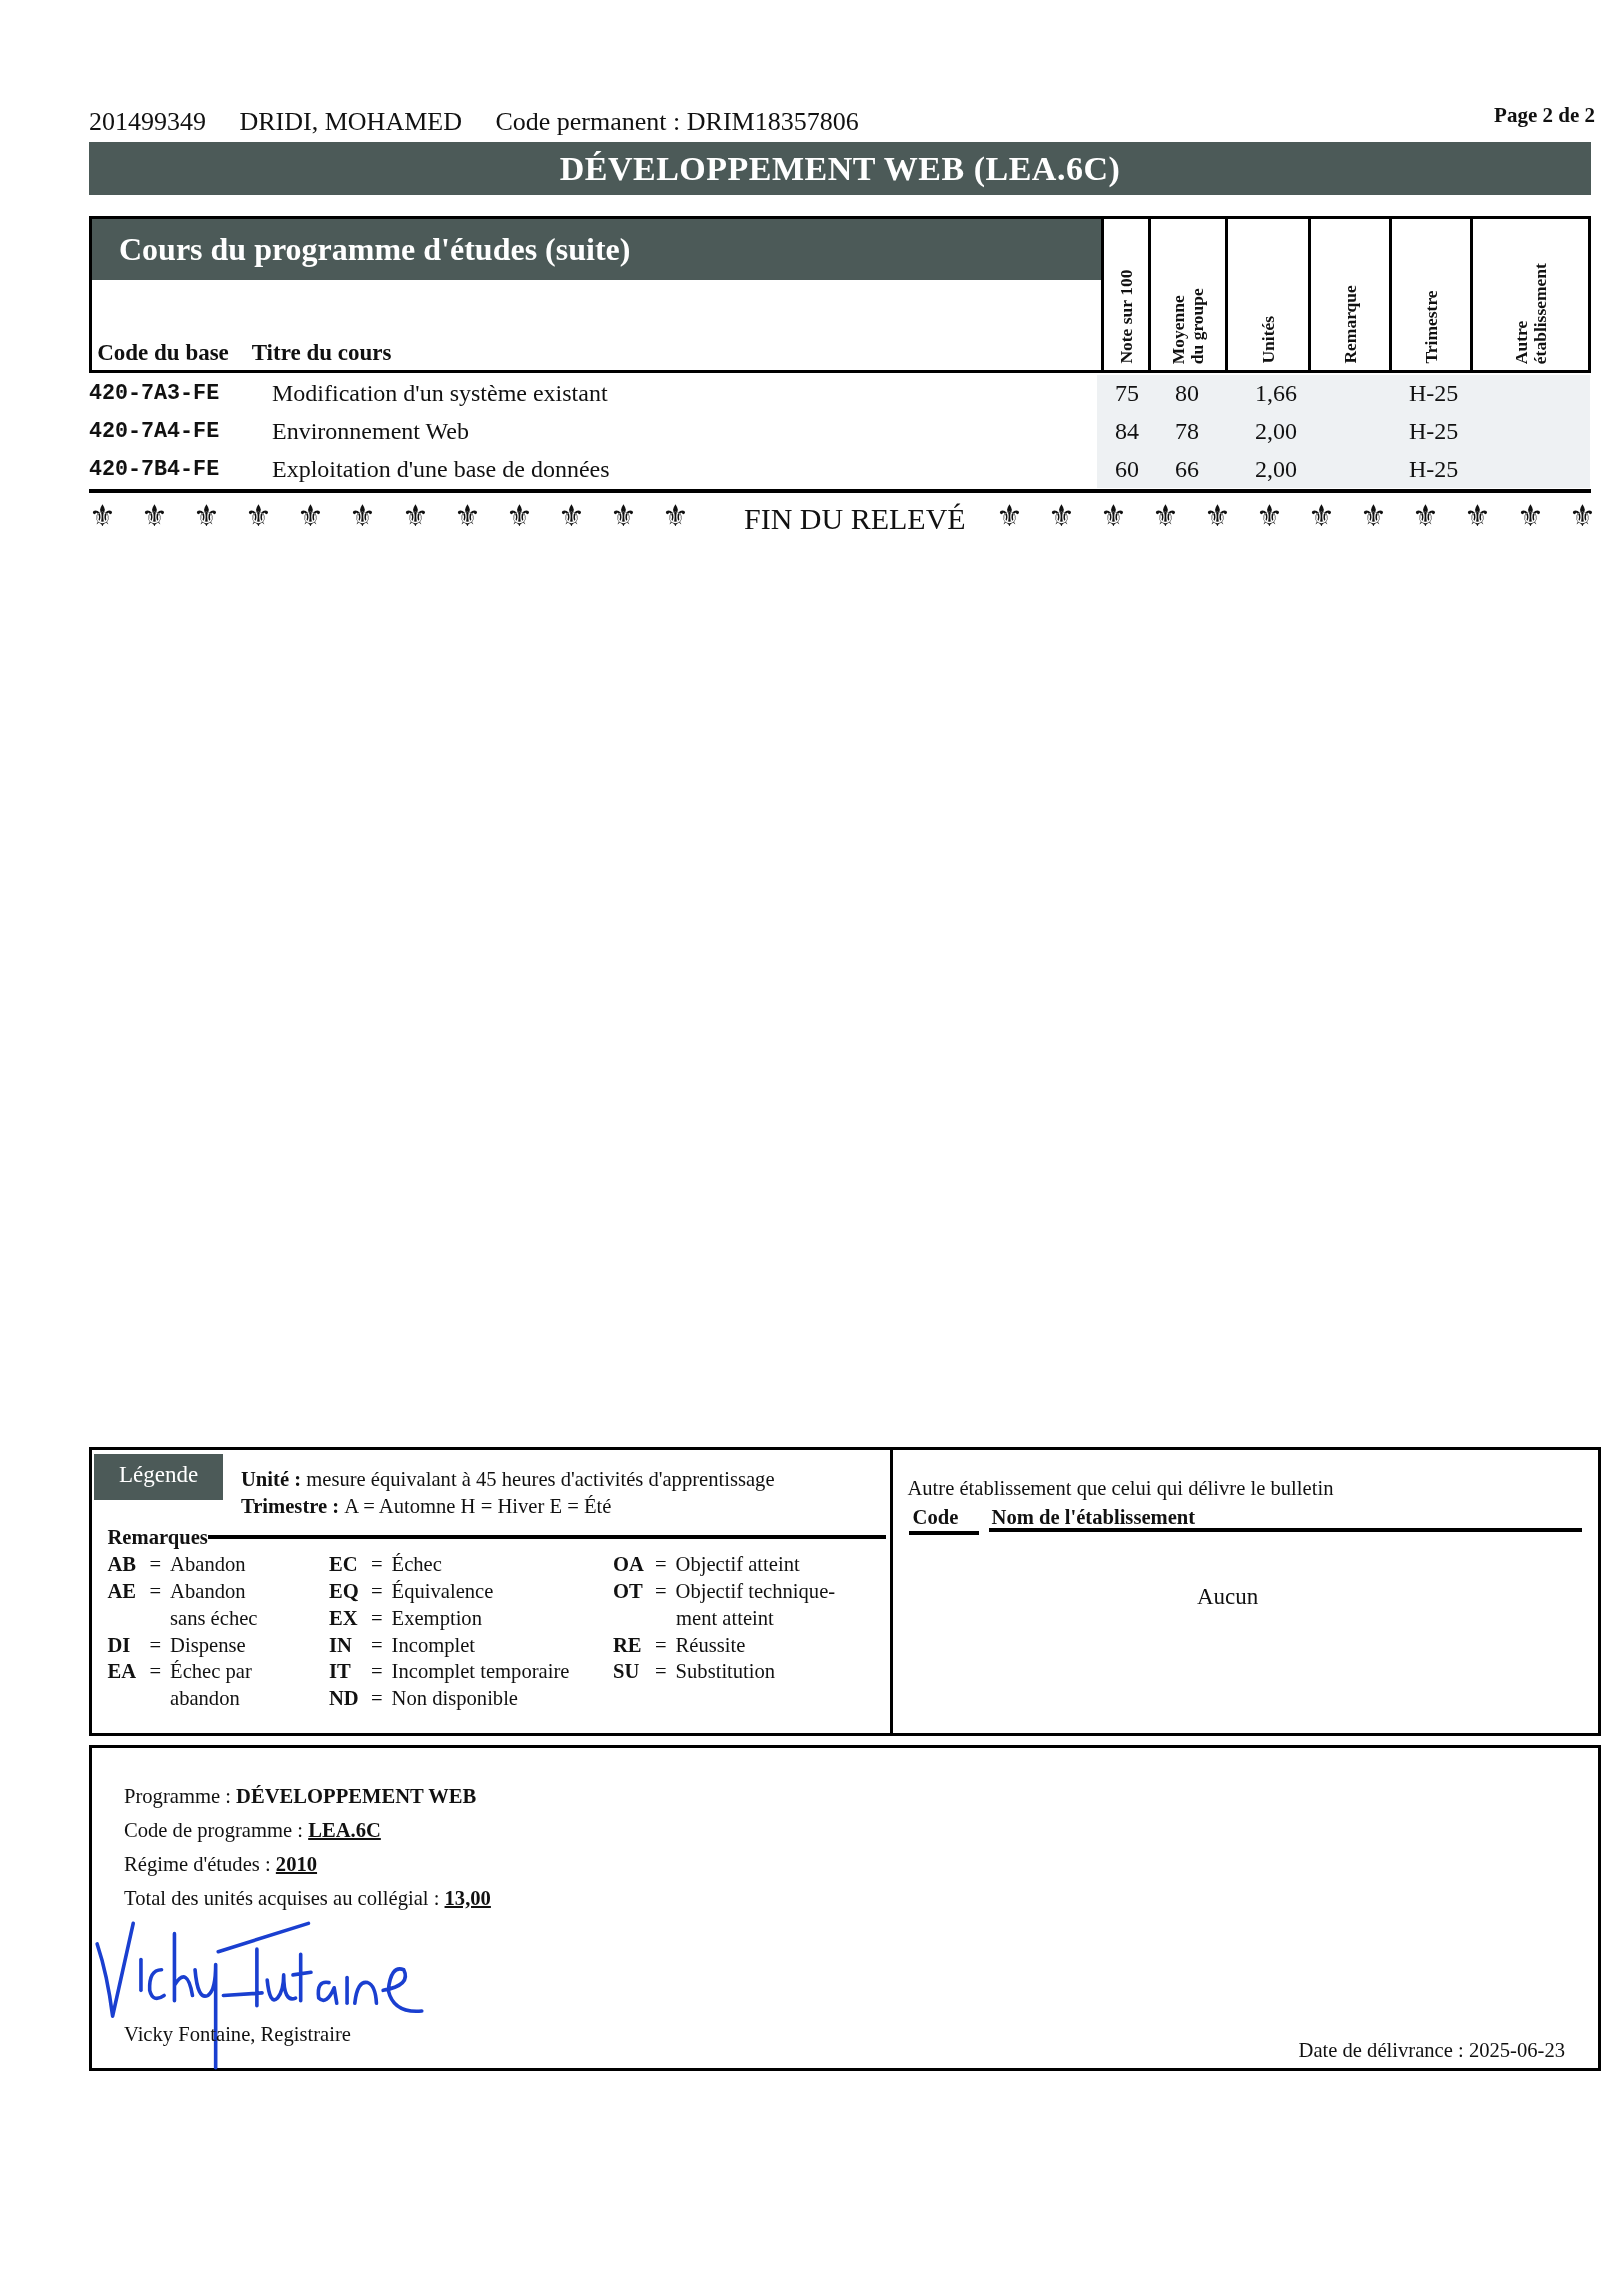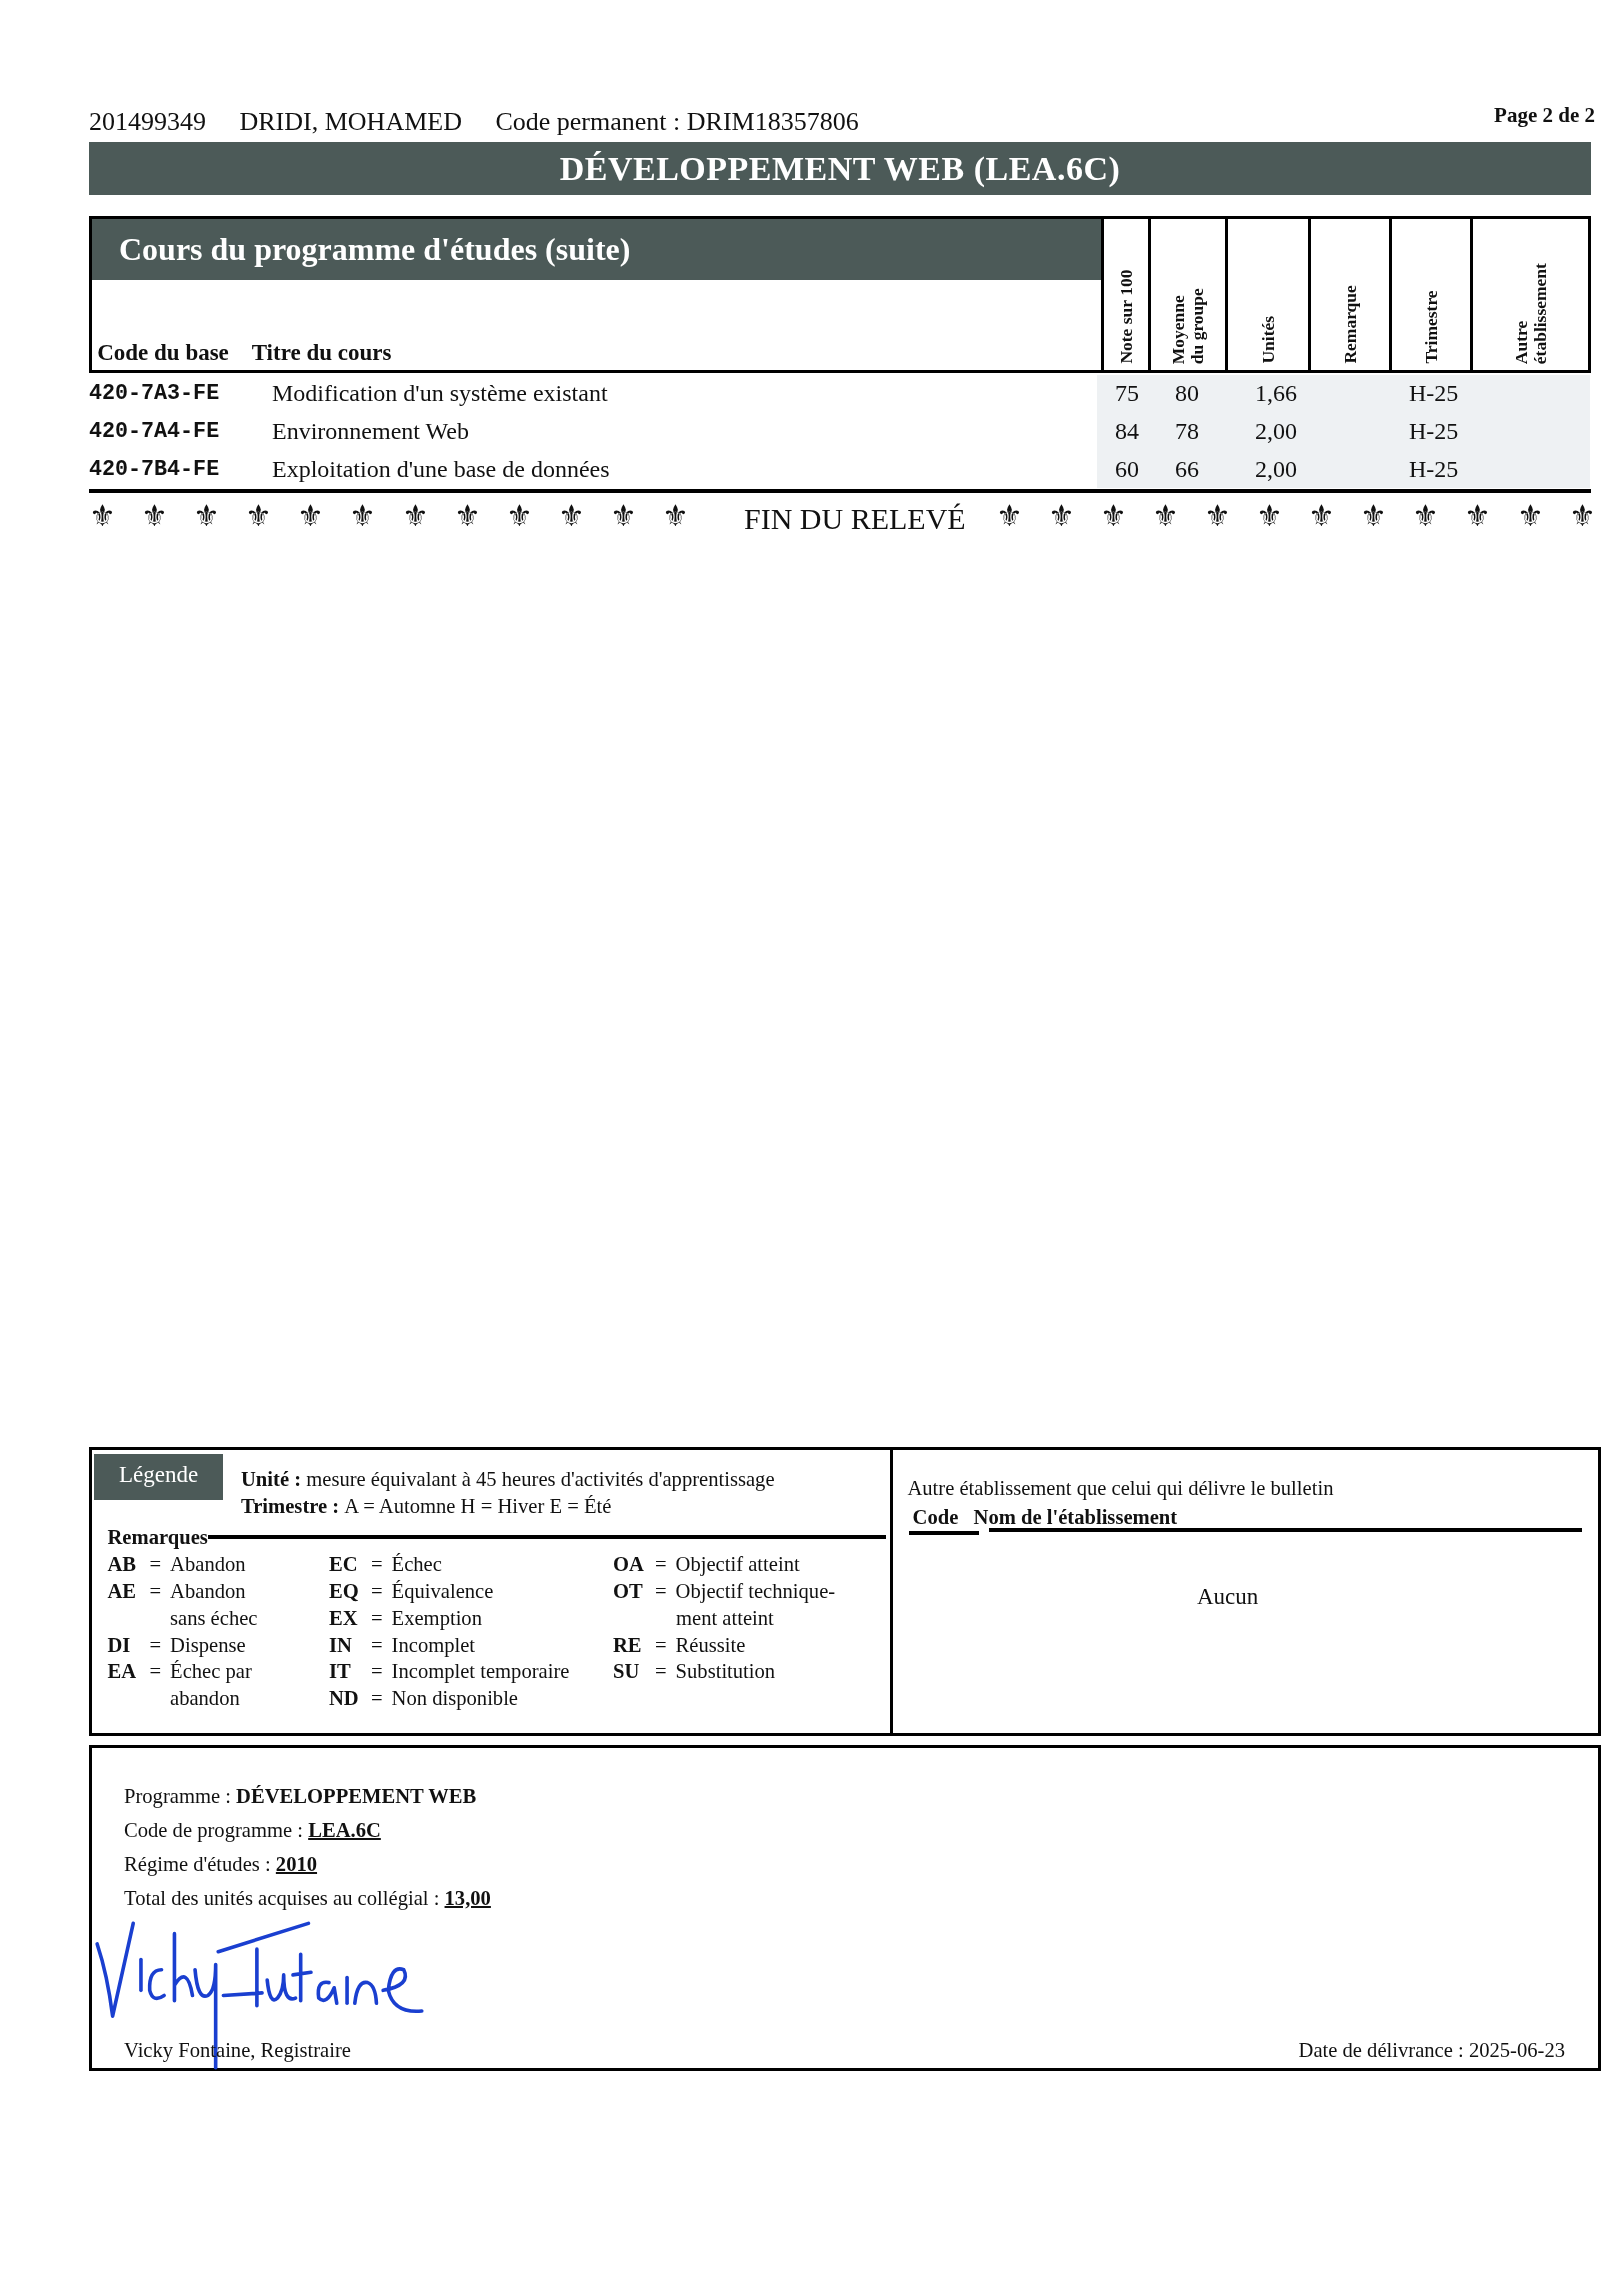--- a/index.html
+++ b/index.html
@@ -64,21 +64,21 @@
   .lr-rule2 { position:absolute; left:96px; top:62px; width:593px; height:4.1px; background:#000; }
   .aucun { position:absolute; left:304px; top:118px; font-size:23px; }
   
   .sum-box { top:1745px; left:89px; width:1512px; height:326px; border:3.6px solid #000; box-sizing:border-box; }
   .sum-line { position:absolute; left:32px; font-size:20.6px; white-space:nowrap; }
   .sum-line .v { font-weight:bold; text-decoration:underline; text-decoration-thickness:2.1px; }
   .sum-line .vb { font-weight:bold; }
   .grey-panel { position:absolute; left:805px; top:120px; width:679px; height:140px; background:#eef1f3; }
   .gp-line { position:absolute; left:14.4px; font-size:20.6px; font-weight:bold; white-space:nowrap; }
   .gp-line .v { text-decoration:underline; text-decoration-thickness:2.1px; }
-  .sig-name { position:absolute; left:32px; bottom:6px; font-size:20.6px; }
+  .sig-name { position:absolute; left:32px; bottom:22px; font-size:20.6px; }
   .date { position:absolute; right:33px; bottom:6.2px; font-size:20.6px; }
   .signature { position:absolute; left:0; top:165px; width:371px; height:165px; }
 </style>
 </head>
 <body>
 
 <div class="abs hdr">
   <span>201499349</span>
   <span>DRIDI, MOHAMED</span>
   <span>Code permanent : DRIM18357806</span>
@@ -205,21 +205,21 @@
     <div class="rem" style="left:521px; top:130px"><span class="ab">OT</span><span class="eq">=</span><span>Objectif technique-</span></div>
     <div class="rem" style="left:584px; top:157px">ment atteint</div>
     <div class="rem" style="left:521px; top:184px"><span class="ab">RE</span><span class="eq">=</span><span>Réussite</span></div>
     <div class="rem" style="left:521px; top:210px"><span class="ab">SU</span><span class="eq">=</span><span>Substitution</span></div>
   </div>
 
   <div class="legend-right">
     <div class="lr-title">Autre établissement que celui qui délivre le bulletin</div>
     <div class="lr-head">
       <span>Code</span>
-      <span style="margin-left:10px">Nom de l'établissement</span>
+      <span style="margin-left:28px">Nom de l'établissement</span>
     </div>
     <div class="lr-rule1"></div>
     <div class="lr-rule2"></div>
     <div class="aucun">Aucun</div>
   </div>
 </div>
 
 <div class="abs sum-box">
   <div class="sum-line" style="top:37px">
     <span>Programme :</span>

